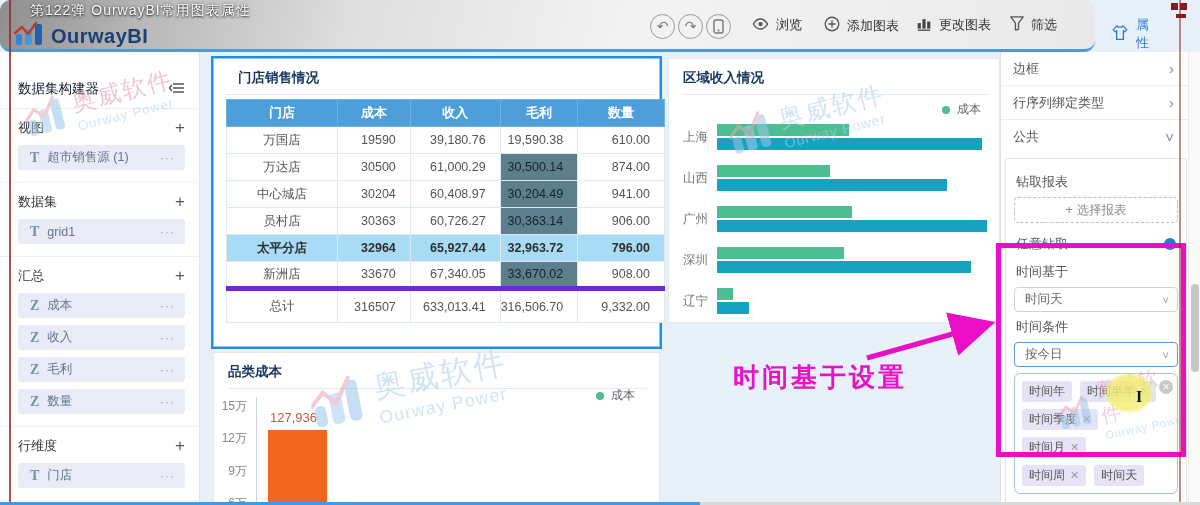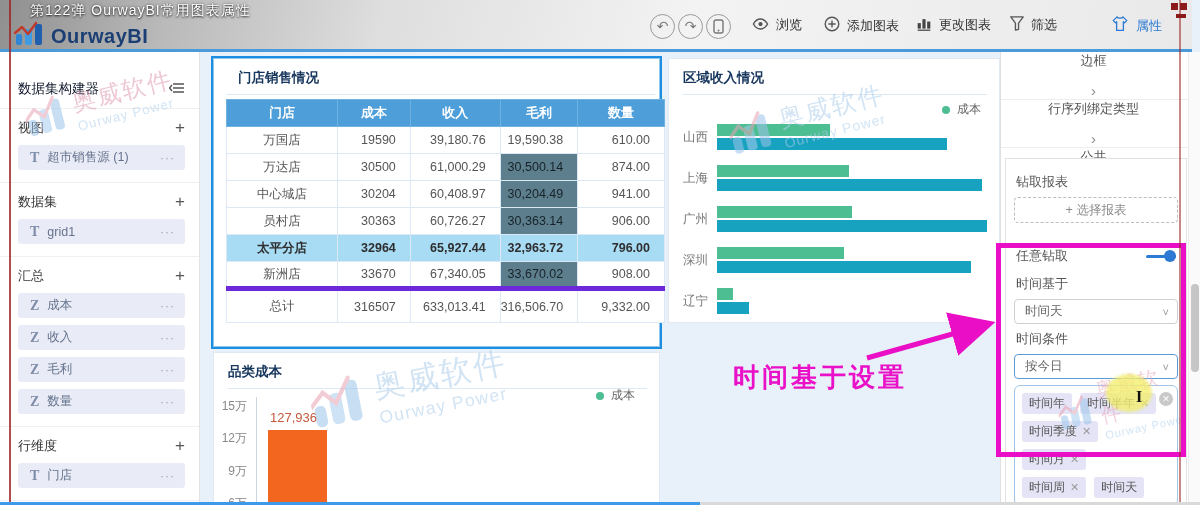--- a/index.html
+++ b/index.html
@@ -1,23 +1,23 @@
 <!DOCTYPE html>
 <html><head>
 <meta charset="utf-8">
 <style>
   * { margin:0; padding:0; box-sizing:border-box; }
   html,body { background:#fff; }
   body { font-family:"Liberation Sans", sans-serif; }
   #screen { position:relative; width:1200px; height:505px; overflow:hidden; background:#e8f1f9; }
 
   
-  .header { position:absolute; left:0; top:0; width:1192px; height:52px;
+  .header { position:absolute; left:0; top:0; width:1095px; height:52px;
     background:linear-gradient(105deg,#8f8f8f 0%,#b9b9b9 14%,#dedede 32%,#f3f3f3 58%,#e9e9e9 100%);
-    border-bottom:3px solid #4a9bd8; z-index:5; }
+    border-bottom:3px solid #4a9bd8; z-index:5;border-radius:11px; }
   .vid-title { position:absolute; left:30px; top:2px; font-size:14px; color:#fff;
     text-shadow:0 1px 2px rgba(0,0,0,.75), 0 0 3px rgba(0,0,0,.5); letter-spacing:1px; }
   .logo-wrap { position:absolute; left:14px; top:21px; display:flex; align-items:center; gap:7px; }
   .logo-text { font-size:20px; font-weight:bold; color:#1b3f74; letter-spacing:.5px; }
   .circ-btn { position:absolute; top:14px; width:25px; height:25px; border:1px solid #9a9a9a;
     border-radius:50%; color:#777; font-size:14px; line-height:23px; text-align:center; background:transparent; }
   .menu-item { position:absolute; top:16px; display:flex; align-items:center; gap:7px;
     font-size:13px; color:#333; cursor:default; }
   .menu-item.active { color:#2c7ad4; }
 
@@ -64,27 +64,27 @@
     border:1px solid #e1eaf3; z-index:2; padding:10px 12px 0 14px; }
   .cat-axis { position:absolute; left:42px; top:44px; bottom:0; width:1px; background:#c9d6e2; }
   .cat-tick { position:absolute; right:412px; width:36px; text-align:right; font-size:12px; color:#888; }
   .cat-bar { position:absolute; background:#f3661f; }
   .cat-val { position:absolute; font-size:13px; color:#c45a3c; }
 
   
   .props { position:absolute; left:1000px; top:52px; width:188px; height:453px; background:#fff;
     border-left:1px solid #e0e0e0; z-index:4; font-size:13px; color:#555; }
   .prop-row { display:flex; justify-content:space-between; align-items:center;
-    height:48px; padding:0 14px 0 12px; border-bottom:1px solid #eeeeee;flex-direction:column; }
+    height:34px; padding:0 14px 0 12px; border-bottom:1px solid #eeeeee; }
   .chev { color:#8a8a8a; font-size:15px; }
   .prop-card { position:absolute; left:4px; top:106px; width:182px; height:400px;
     border:1px solid #e3e3e3; background:#fff; padding:8px 8px 0 8px; }
   .prop-label { font-size:13px; color:#555; margin:6px 0 6px 2px; }
   .dashed-btn { border:1px dashed #bdbdbd; border-radius:4px; height:26px; display:flex;
-    align-items:center; justify-content:center; color:#8a8a8a; font-size:12.5px; margin-bottom:20px; }
+    align-items:center; justify-content:center; color:#8a8a8a; font-size:12.5px; margin-bottom:8px; }
   .toggle-row { display:flex; justify-content:space-between; align-items:center; height:26px; margin:2px 2px 6px 2px; }
   .toggle { position:relative; width:30px; height:14px; }
   .toggle .track { position:absolute; left:0; top:6px; width:30px; height:3px; border-radius:2px; background:#2c7ad4; }
   .toggle .knob { position:absolute; right:0; top:1px; width:12px; height:12px; border-radius:50%; background:#2c7ad4; }
   .select-box { position:relative; border:1px solid #d0d0d0; border-radius:4px; height:25px;
     display:flex; align-items:center; padding:0 22px 0 10px; font-size:12.5px; color:#666; margin-bottom:6px; }
   .select-box.focus { border-color:#5b9bd5; }
   .select-box .chev { position:absolute; right:8px; font-size:11px; color:#999; }
   .tagbox { position:relative; border:1px solid #9fc5e8; border-radius:6px; padding:7px 20px 7px 7px;
     min-height:64px; display:flex; flex-wrap:wrap; gap:7px 8px; align-content:flex-start; }
@@ -330,31 +330,31 @@
 
   <div class="region-panel">
     <div class="panel-title">区域收入情况</div>
     <div class="title-sep"></div>
     <div class="legend-row">
       <span class="legend-dot" style="background:#4dbd92"></span>
       <span>成本</span>
     </div>
     <div id="hbar-chart">
         <div class="hbar-group">
+          <div class="hbar-label">上海</div>
+          <div class="hbar-bars">
+            <div class="hbar" style="width: 49%; background: rgb(77, 189, 146);"></div>
+            <div class="hbar" style="width: 98%; background: rgb(23, 162, 191);"></div>
+          </div>
+        </div>
+        <div class="hbar-group">
           <div class="hbar-label">山西</div>
           <div class="hbar-bars">
             <div class="hbar" style="width: 42%; background: rgb(77, 189, 146);"></div>
             <div class="hbar" style="width: 85%; background: rgb(23, 162, 191);"></div>
-          </div>
-        </div>
-        <div class="hbar-group">
-          <div class="hbar-label">上海</div>
-          <div class="hbar-bars">
-            <div class="hbar" style="width: 49%; background: rgb(77, 189, 146);"></div>
-            <div class="hbar" style="width: 98%; background: rgb(23, 162, 191);"></div>
           </div>
         </div>
         <div class="hbar-group">
           <div class="hbar-label">广州</div>
           <div class="hbar-bars">
             <div class="hbar" style="width: 50%; background: rgb(77, 189, 146);"></div>
             <div class="hbar" style="width: 100%; background: rgb(23, 162, 191);"></div>
           </div>
         </div>
         <div class="hbar-group">

